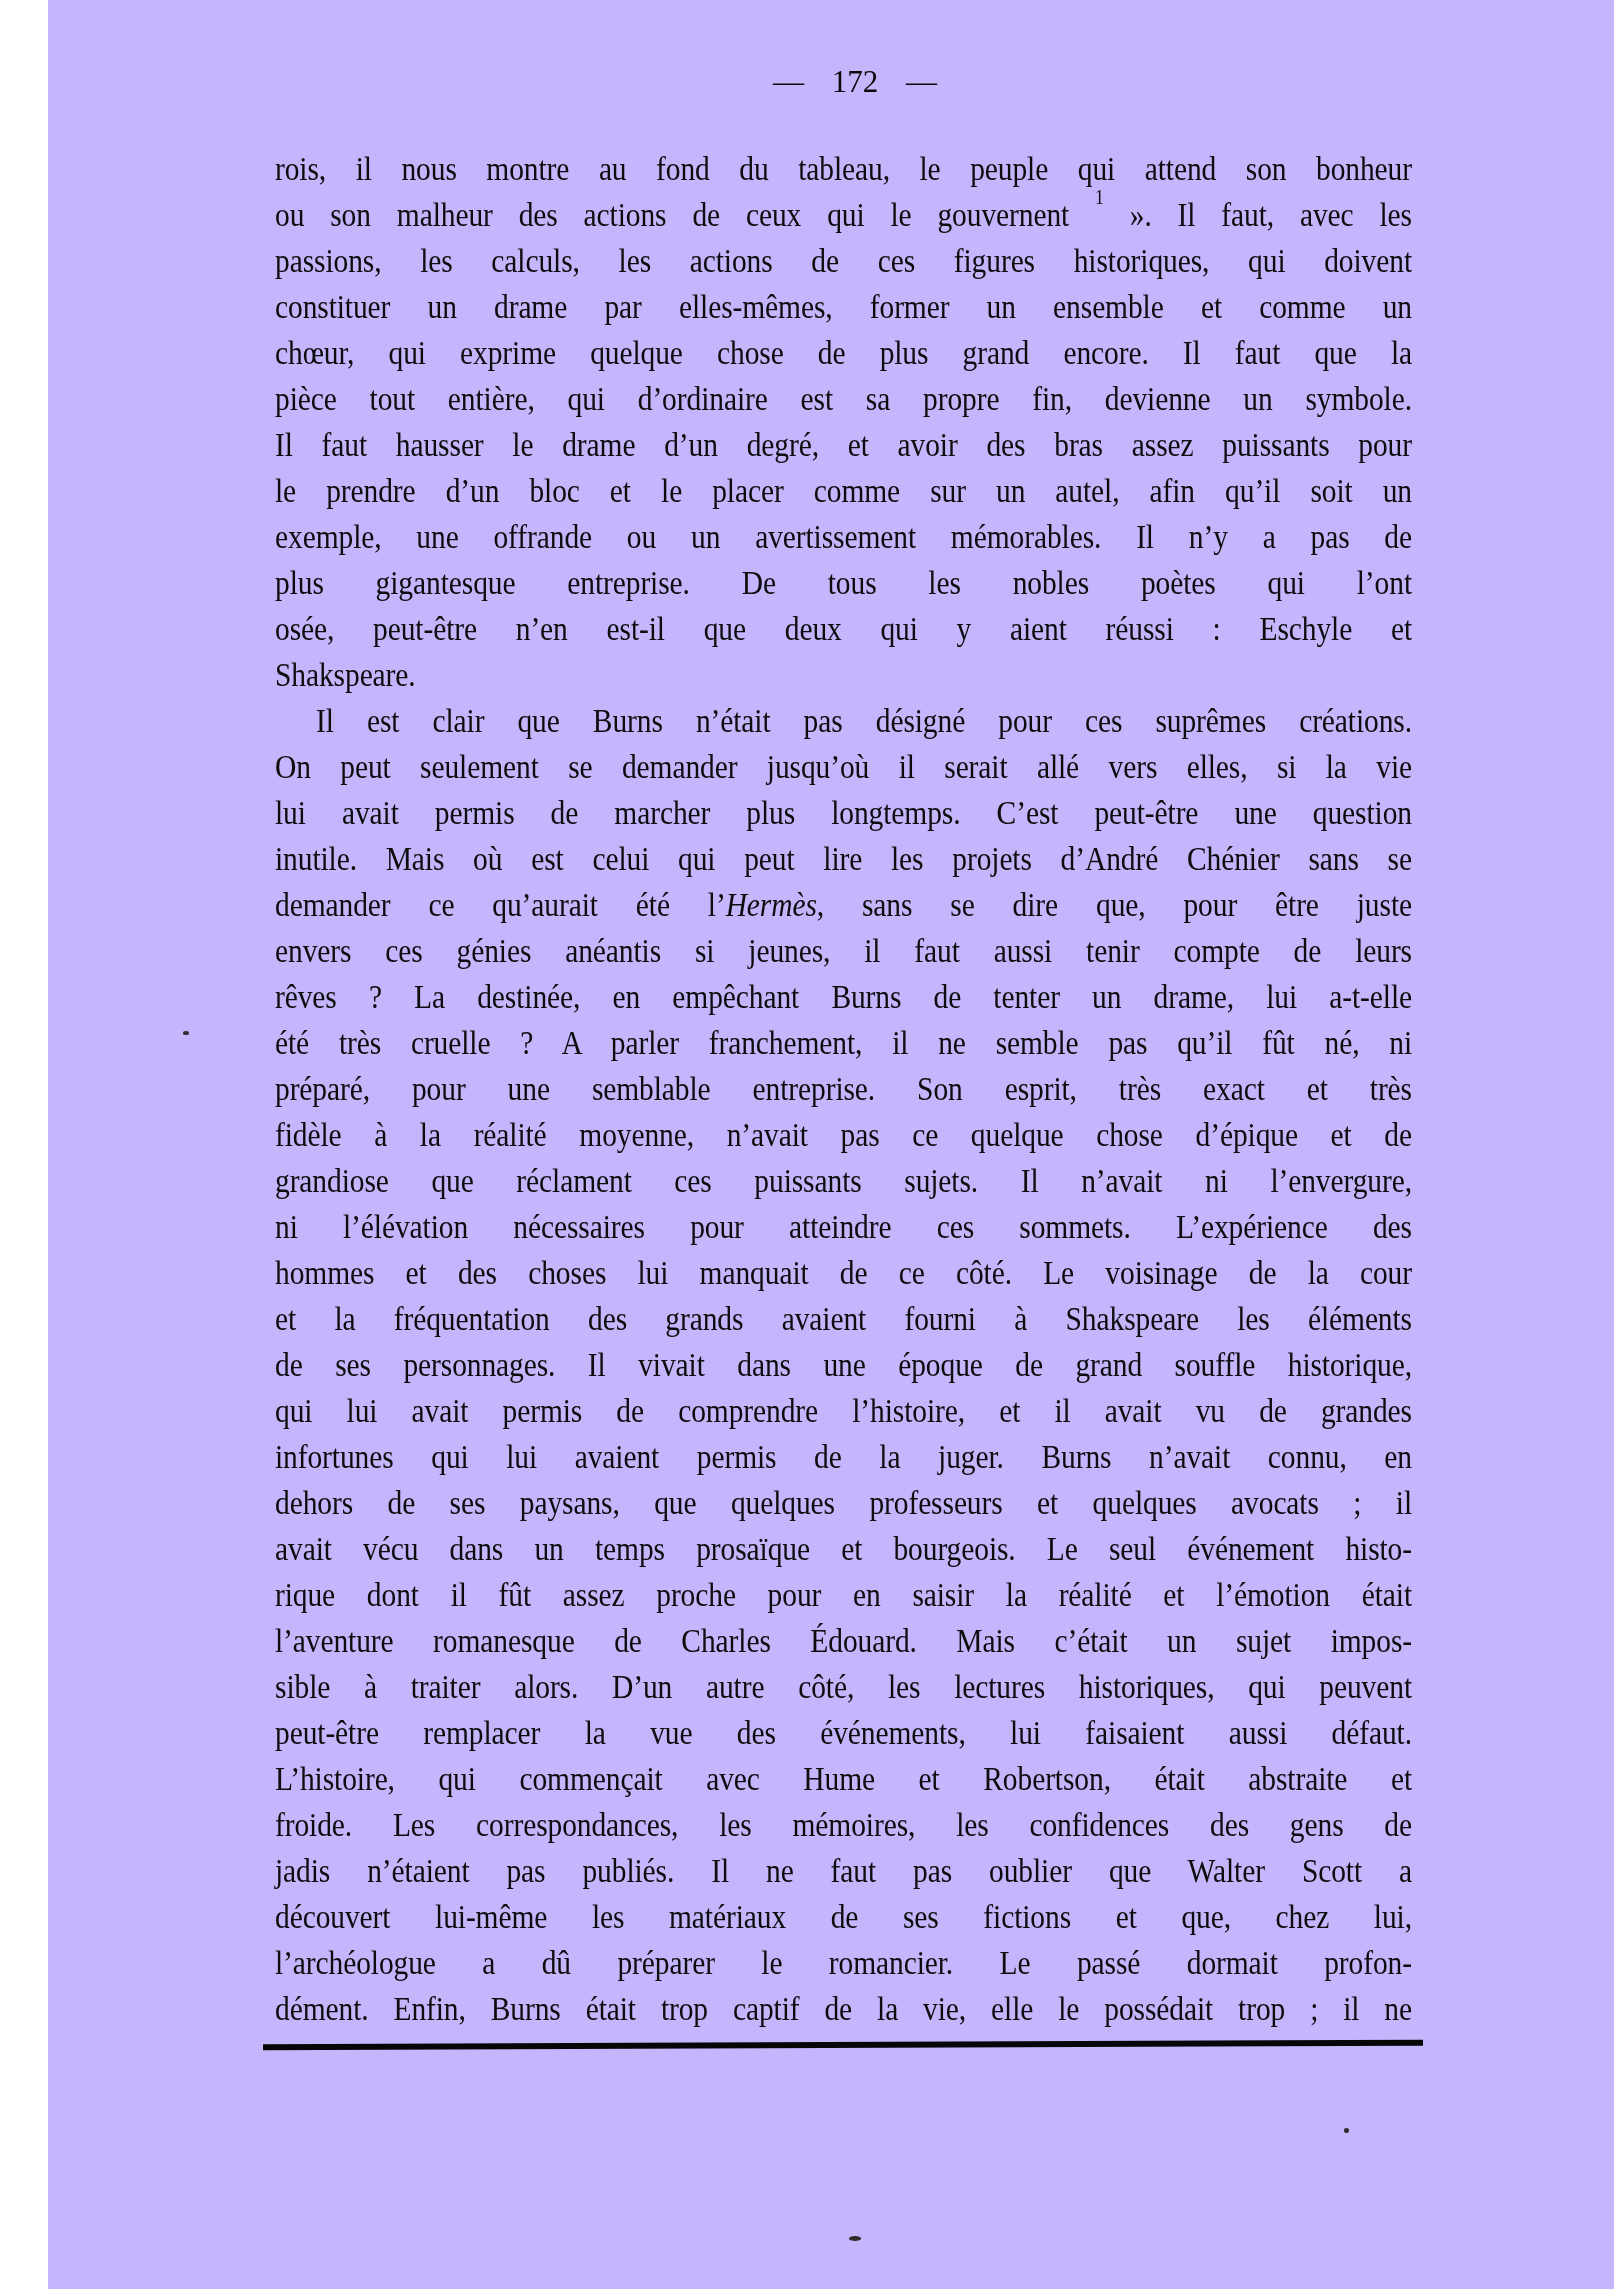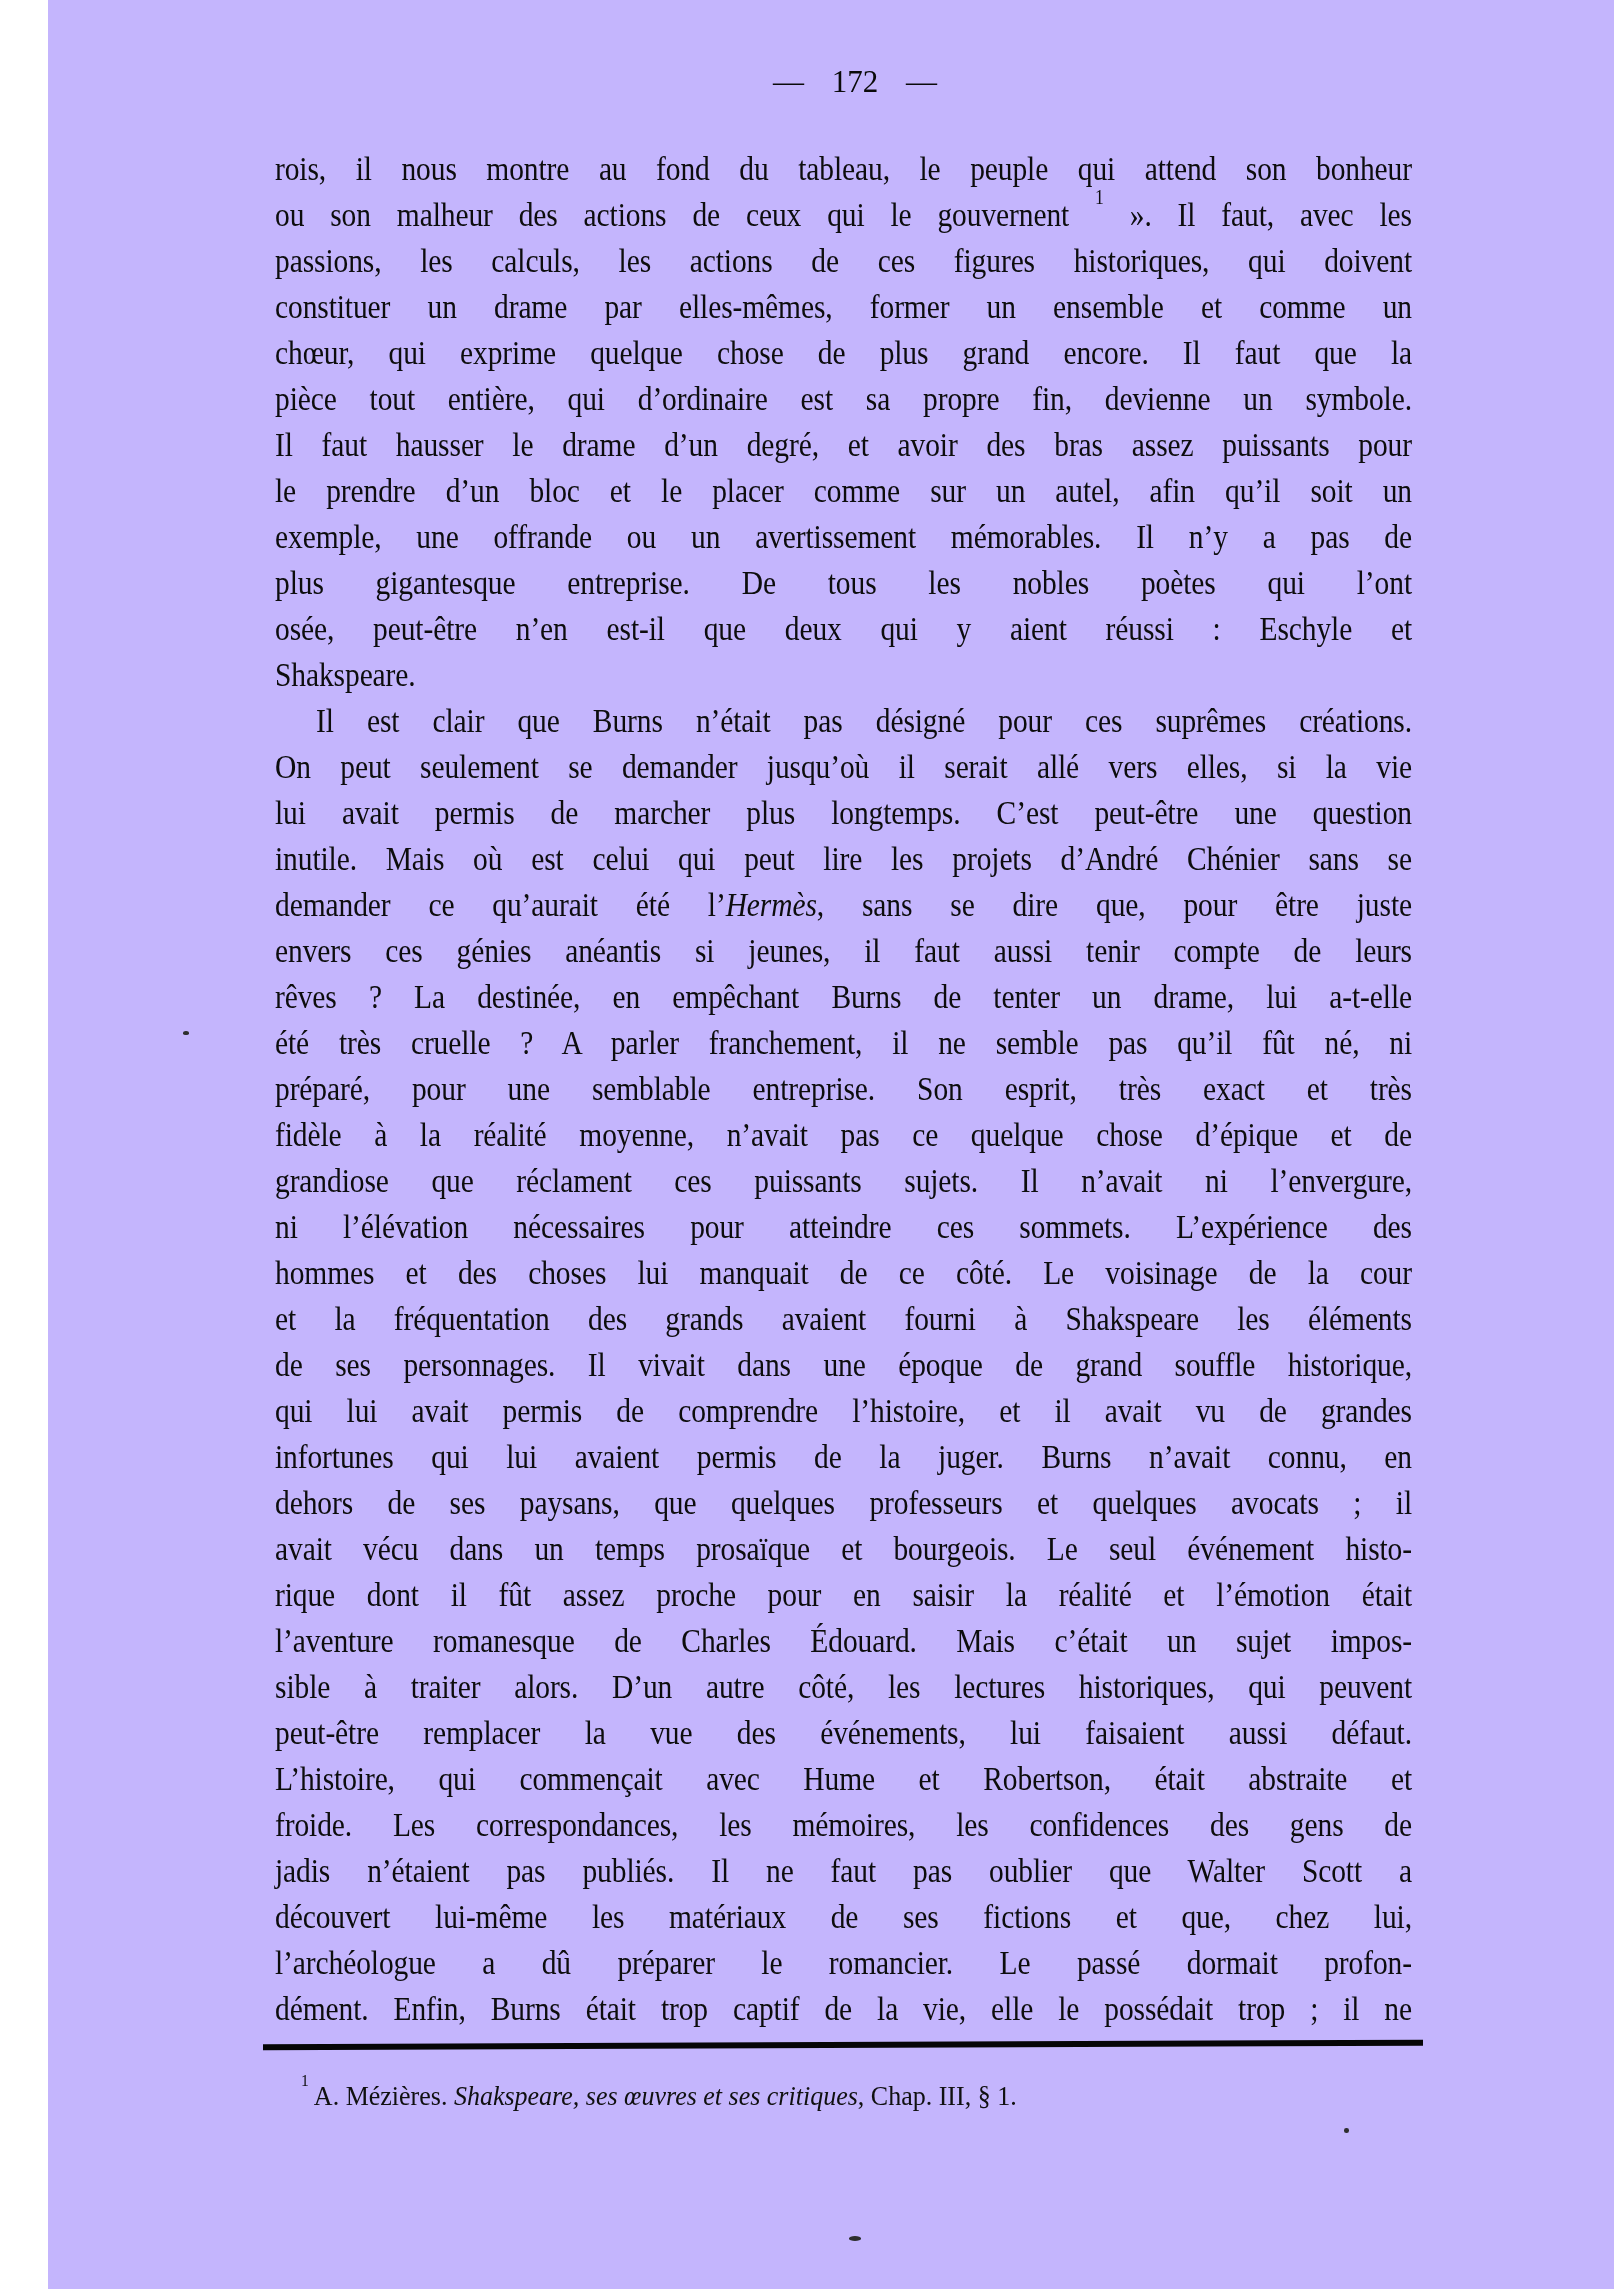--- a/index.html
+++ b/index.html
@@ -86,21 +86,18 @@
       <div class="line">L’histoire, qui commençait avec Hume et Robertson, était abstraite et</div>
       <div class="line">froide. Les correspondances, les mémoires, les confidences des gens de</div>
       <div class="line">jadis n’étaient pas publiés. Il ne faut pas oublier que Walter Scott a</div>
       <div class="line">découvert lui-même les matériaux de ses fictions et que, chez lui,</div>
       <div class="line">l’archéologue a dû préparer le romancier. Le passé dormait profon-</div>
       <div class="line">dément. Enfin, Burns était trop captif de la vie, elle le possédait trop ; il ne</div>
     </div>
 
   <div class="footnote-rule"></div>
 
-  <div class="footnote">
-      <div class="fn-line"><sup>1</sup> A. Mézières. <i>Shakspeare, ses œuvres et ses critiques</i>, Chap. III, § 1.</div>
-    </div>
 
   <div class="speck s1"></div>
   <div class="speck s2"></div>
   <div class="speck s3"></div>
 </div>
 
 
 </body></html>

